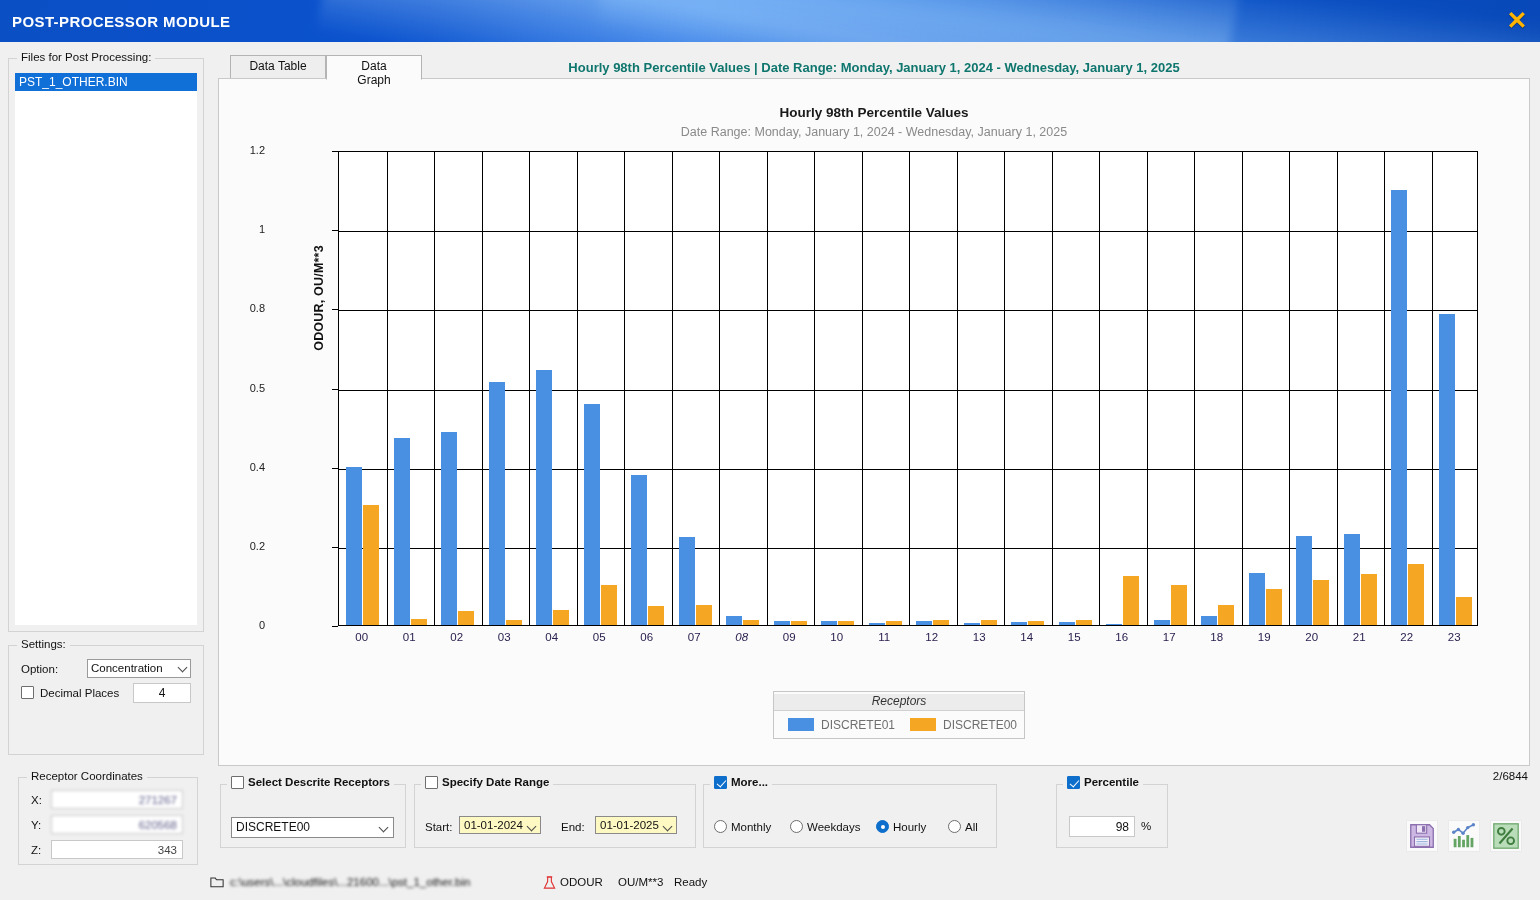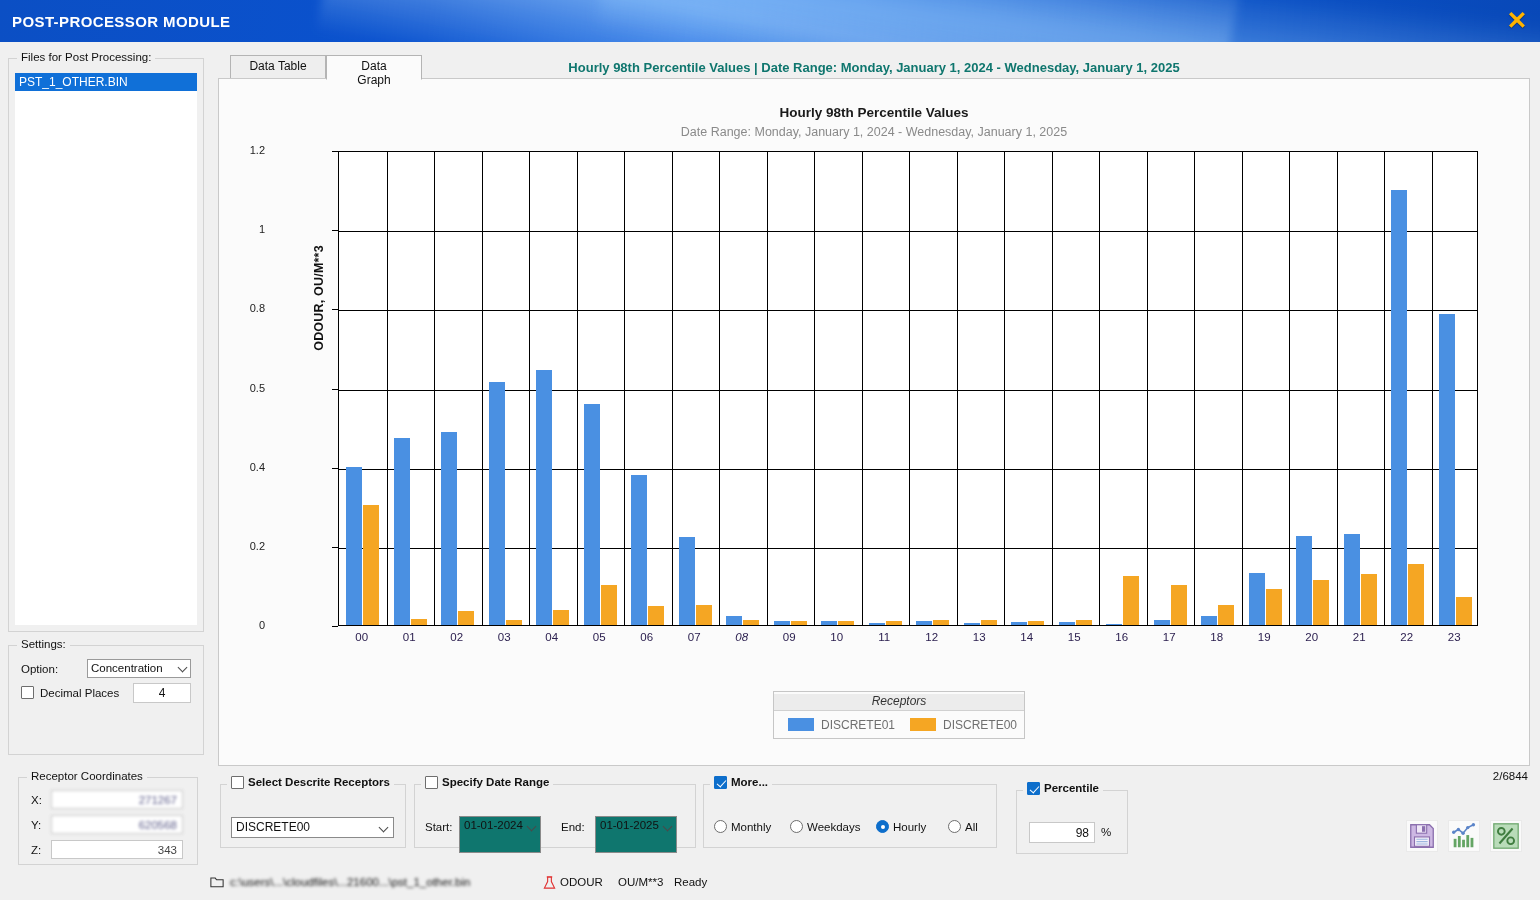--- a/index.html
+++ b/index.html
@@ -190,34 +190,34 @@
   .legend-item { position: absolute; top: 26px; font-size: 12px; color: #6f6f6f; }
   .legend-swatch {
     display: inline-block; width: 26px; height: 13px; vertical-align: -2px;
     margin-right: 7px;
   }
 
   
   #ctl-recept { left: 220px; top: 784px; width: 186px; height: 64px; }
   #ctl-date   { left: 414px; top: 784px; width: 282px; height: 64px; }
   #ctl-more   { left: 703px; top: 784px; width: 294px; height: 64px; }
-  #ctl-pct    { left: 1016px; top: 784px; width: 112px; height: 64px; margin-top: 6px; }
+  #ctl-pct    { left: 1056px; top: 784px; width: 112px; height: 64px; }
   .gb-title.chk { left: 6px; top: -9px; }
   .gb-title.chk b { font-size: 11.5px; }
   .gb-chk { vertical-align: -3px; margin-right: 4px; }
 
   #recep-select {
     position: absolute; left: 10px; top: 32px; width: 163px; height: 21px;
     border: 1px solid #8a8a8a; background: #fff; font-size: 12px;
     padding: 2px 18px 0 4px; cursor: pointer; color: #111;
   }
   .dlabel { position: absolute; font-size: 11.5px; color: #111; top: 36px; }
   .dfield {
-    position: absolute; top: 31px; width: 82px; height: 37px;
-    border: 1px solid #8a8a8a; background: #0f766e; font-size: 11.5px;
+    position: absolute; top: 31px; width: 82px; height: 18px;
+    border: 1px solid #8a8a8a; background: #fef9c3; font-size: 11.5px;
     padding: 2px 16px 0 4px; cursor: pointer; color: #111;
   }
   .radio-wrap { position: absolute; top: 35px; font-size: 11.5px; color: #111; cursor: pointer; }
   .winradio {
     display: inline-block; width: 13px; height: 13px; border-radius: 50%;
     border: 1px solid #6e6e6e; background: #fff; vertical-align: -2px;
     margin-right: 4px; position: relative;
   }
   .winradio.on { border-color: #0d6ecb; background: #0d6ecb; }
   .winradio.on::after {

